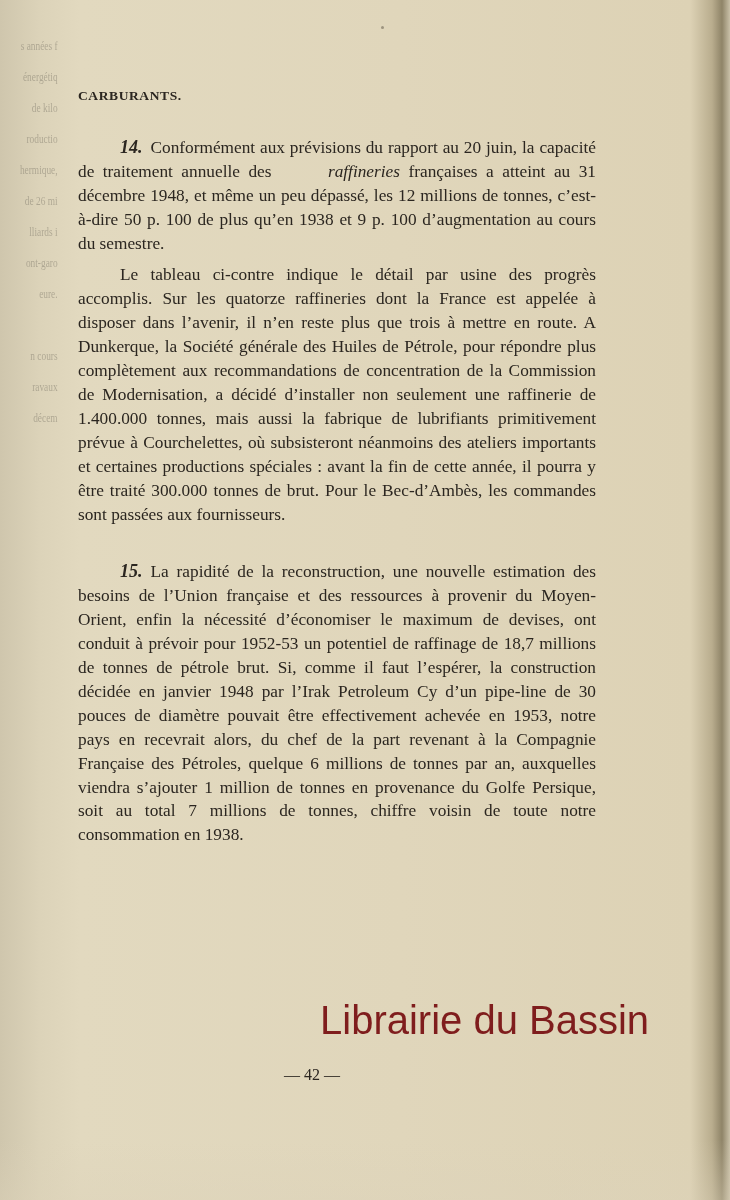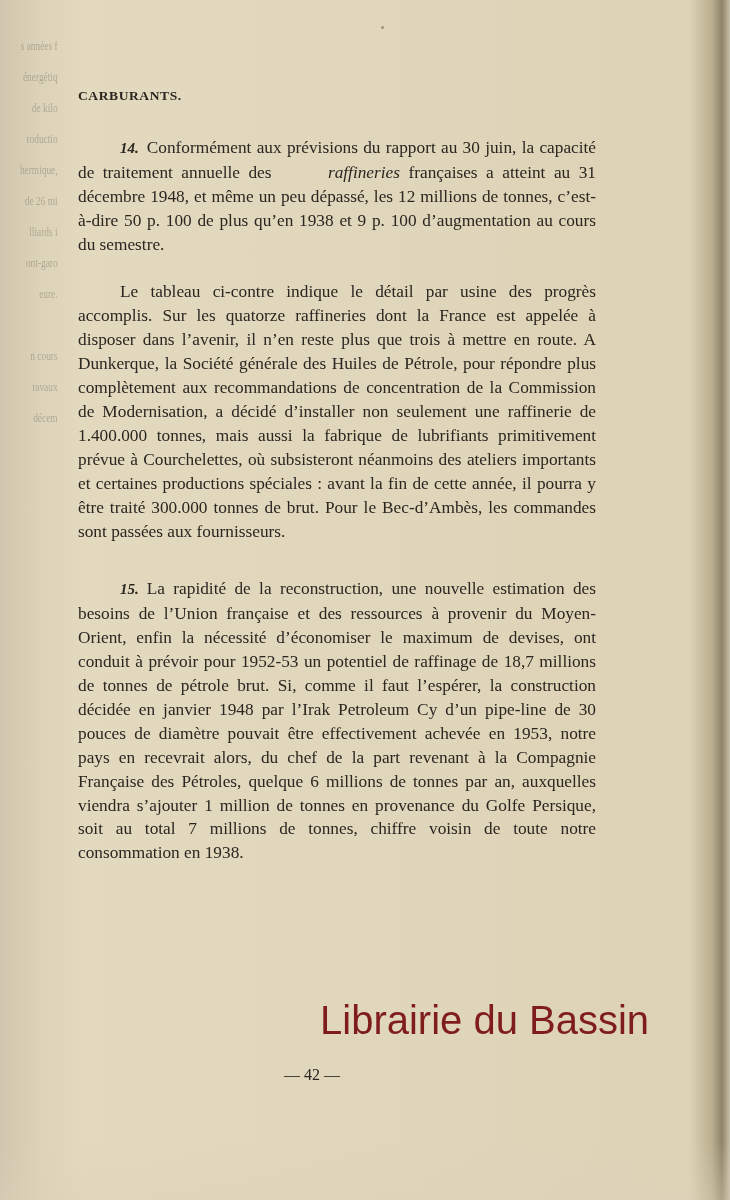--- a/index.html
+++ b/index.html
@@ -26,23 +26,23 @@
   .gutter div { text-align: right; width: 80px; }
   .content {
     position: absolute; left: 78px; top: 84px; width: 518px;
     color: #2b2620; font-size: 17.3px; line-height: 23.9px;
   }
   .running-head {
     font-size: 13.5px; letter-spacing: 0.6px; font-weight: bold;
     margin: 0 0 28px 0;
   }
   p.para { margin: 0; text-align: justify; text-indent: 42px; hyphens: none; }
-  p.para + p.para { margin-top: 24px; }
+  p.para + p.para { margin-top: 8px; }
   p.gap { margin-top: 34px !important; }
-  .num { font-weight: bold; font-style: italic; font-size: 15px; margin-right: 8px; margin-top: 12px; }
+  .num { font-weight: bold; font-style: italic; font-size: 18px; margin-right: 8px; margin-top: 12px; }
   em { font-style: italic; margin-left: 48px; }
   .folio {
     position: absolute; left: 284px; top: 1066px; font-size: 16px; color: #2b2620;
   }
   .watermark {
     position: absolute; left: 320px; top: 996px; color: #7f1d1d;
     font-family: "Liberation Sans", "DejaVu Sans", sans-serif; font-size: 40px; line-height: 48px;
     white-space: nowrap;
   }
   .top-dot { position: absolute; left: 381px; top: 26px; width: 3px; height: 3px; background: #6f6757; border-radius: 50%; opacity: 0.6; }
@@ -66,21 +66,21 @@
   <div>eure.</div>
   <div>&nbsp;</div>
   <div>n cours</div>
   <div>ravaux</div>
   <div>décem</div>
 </div>
 
 <div class="content">
   <div class="running-head">CARBURANTS.</div>
 
-  <p class="para"><span class="num">14.</span><span>Conformément aux prévisions du rapport au 30 juin, la capacité de traitement annuelle des </span><em>raffineries</em><span> françaises a atteint au 31 décembre 1948, et même un peu dépassé, les 12 millions de tonnes, c’est-à-dire 50 p. 100 de plus qu’en 1938 et 9 p. 100 d’augmentation au cours du semestre.</span></p>
+  <p class="para"><span class="num">14.</span><span>Conformément aux prévisions du rapport au 20 juin, la capacité de traitement annuelle des </span><em>raffineries</em><span> françaises a atteint au 31 décembre 1948, et même un peu dépassé, les 12 millions de tonnes, c’est-à-dire 50 p. 100 de plus qu’en 1938 et 9 p. 100 d’augmentation au cours du semestre.</span></p>
 
   <p class="para">Le tableau ci-contre indique le détail par usine des progrès accomplis. Sur les quatorze raffineries dont la France est appelée à disposer dans l’avenir, il n’en reste plus que trois à mettre en route. A Dunkerque, la Société générale des Huiles de Pétrole, pour répondre plus complètement aux recommandations de concentration de la Commission de Modernisation, a décidé d’installer non seulement une raffinerie de 1.400.000 tonnes, mais aussi la fabrique de lubrifiants primitivement prévue à Courchelettes, où subsisteront néanmoins des ateliers importants et certaines productions spéciales : avant la fin de cette année, il pourra y être traité 300.000 tonnes de brut. Pour le Bec-d’Ambès, les commandes sont passées aux fournisseurs.</p>
 
   <p class="para gap"><span class="num">15.</span><span>La rapidité de la reconstruction, une nouvelle estimation des besoins de l’Union française et des ressources à provenir du Moyen-Orient, enfin la nécessité d’économiser le maximum de devises, ont conduit à prévoir pour 1952-53 un potentiel de raffinage de 18,7 millions de tonnes de pétrole brut. Si, comme il faut l’espérer, la construction décidée en janvier 1948 par l’Irak Petroleum Cy d’un pipe-line de 30 pouces de diamètre pouvait être effectivement achevée en 1953, notre pays en recevrait alors, du chef de la part revenant à la Compagnie Française des Pétroles, quelque 6 millions de tonnes par an, auxquelles viendra s’ajouter 1 million de tonnes en provenance du Golfe Persique, soit au total 7 millions de tonnes, chiffre voisin de toute notre consommation en 1938.</span></p>
 </div>
 
 <div class="watermark">Librairie du Bassin</div>
 <div class="folio">— 42 —</div>
 
 </body></html>

